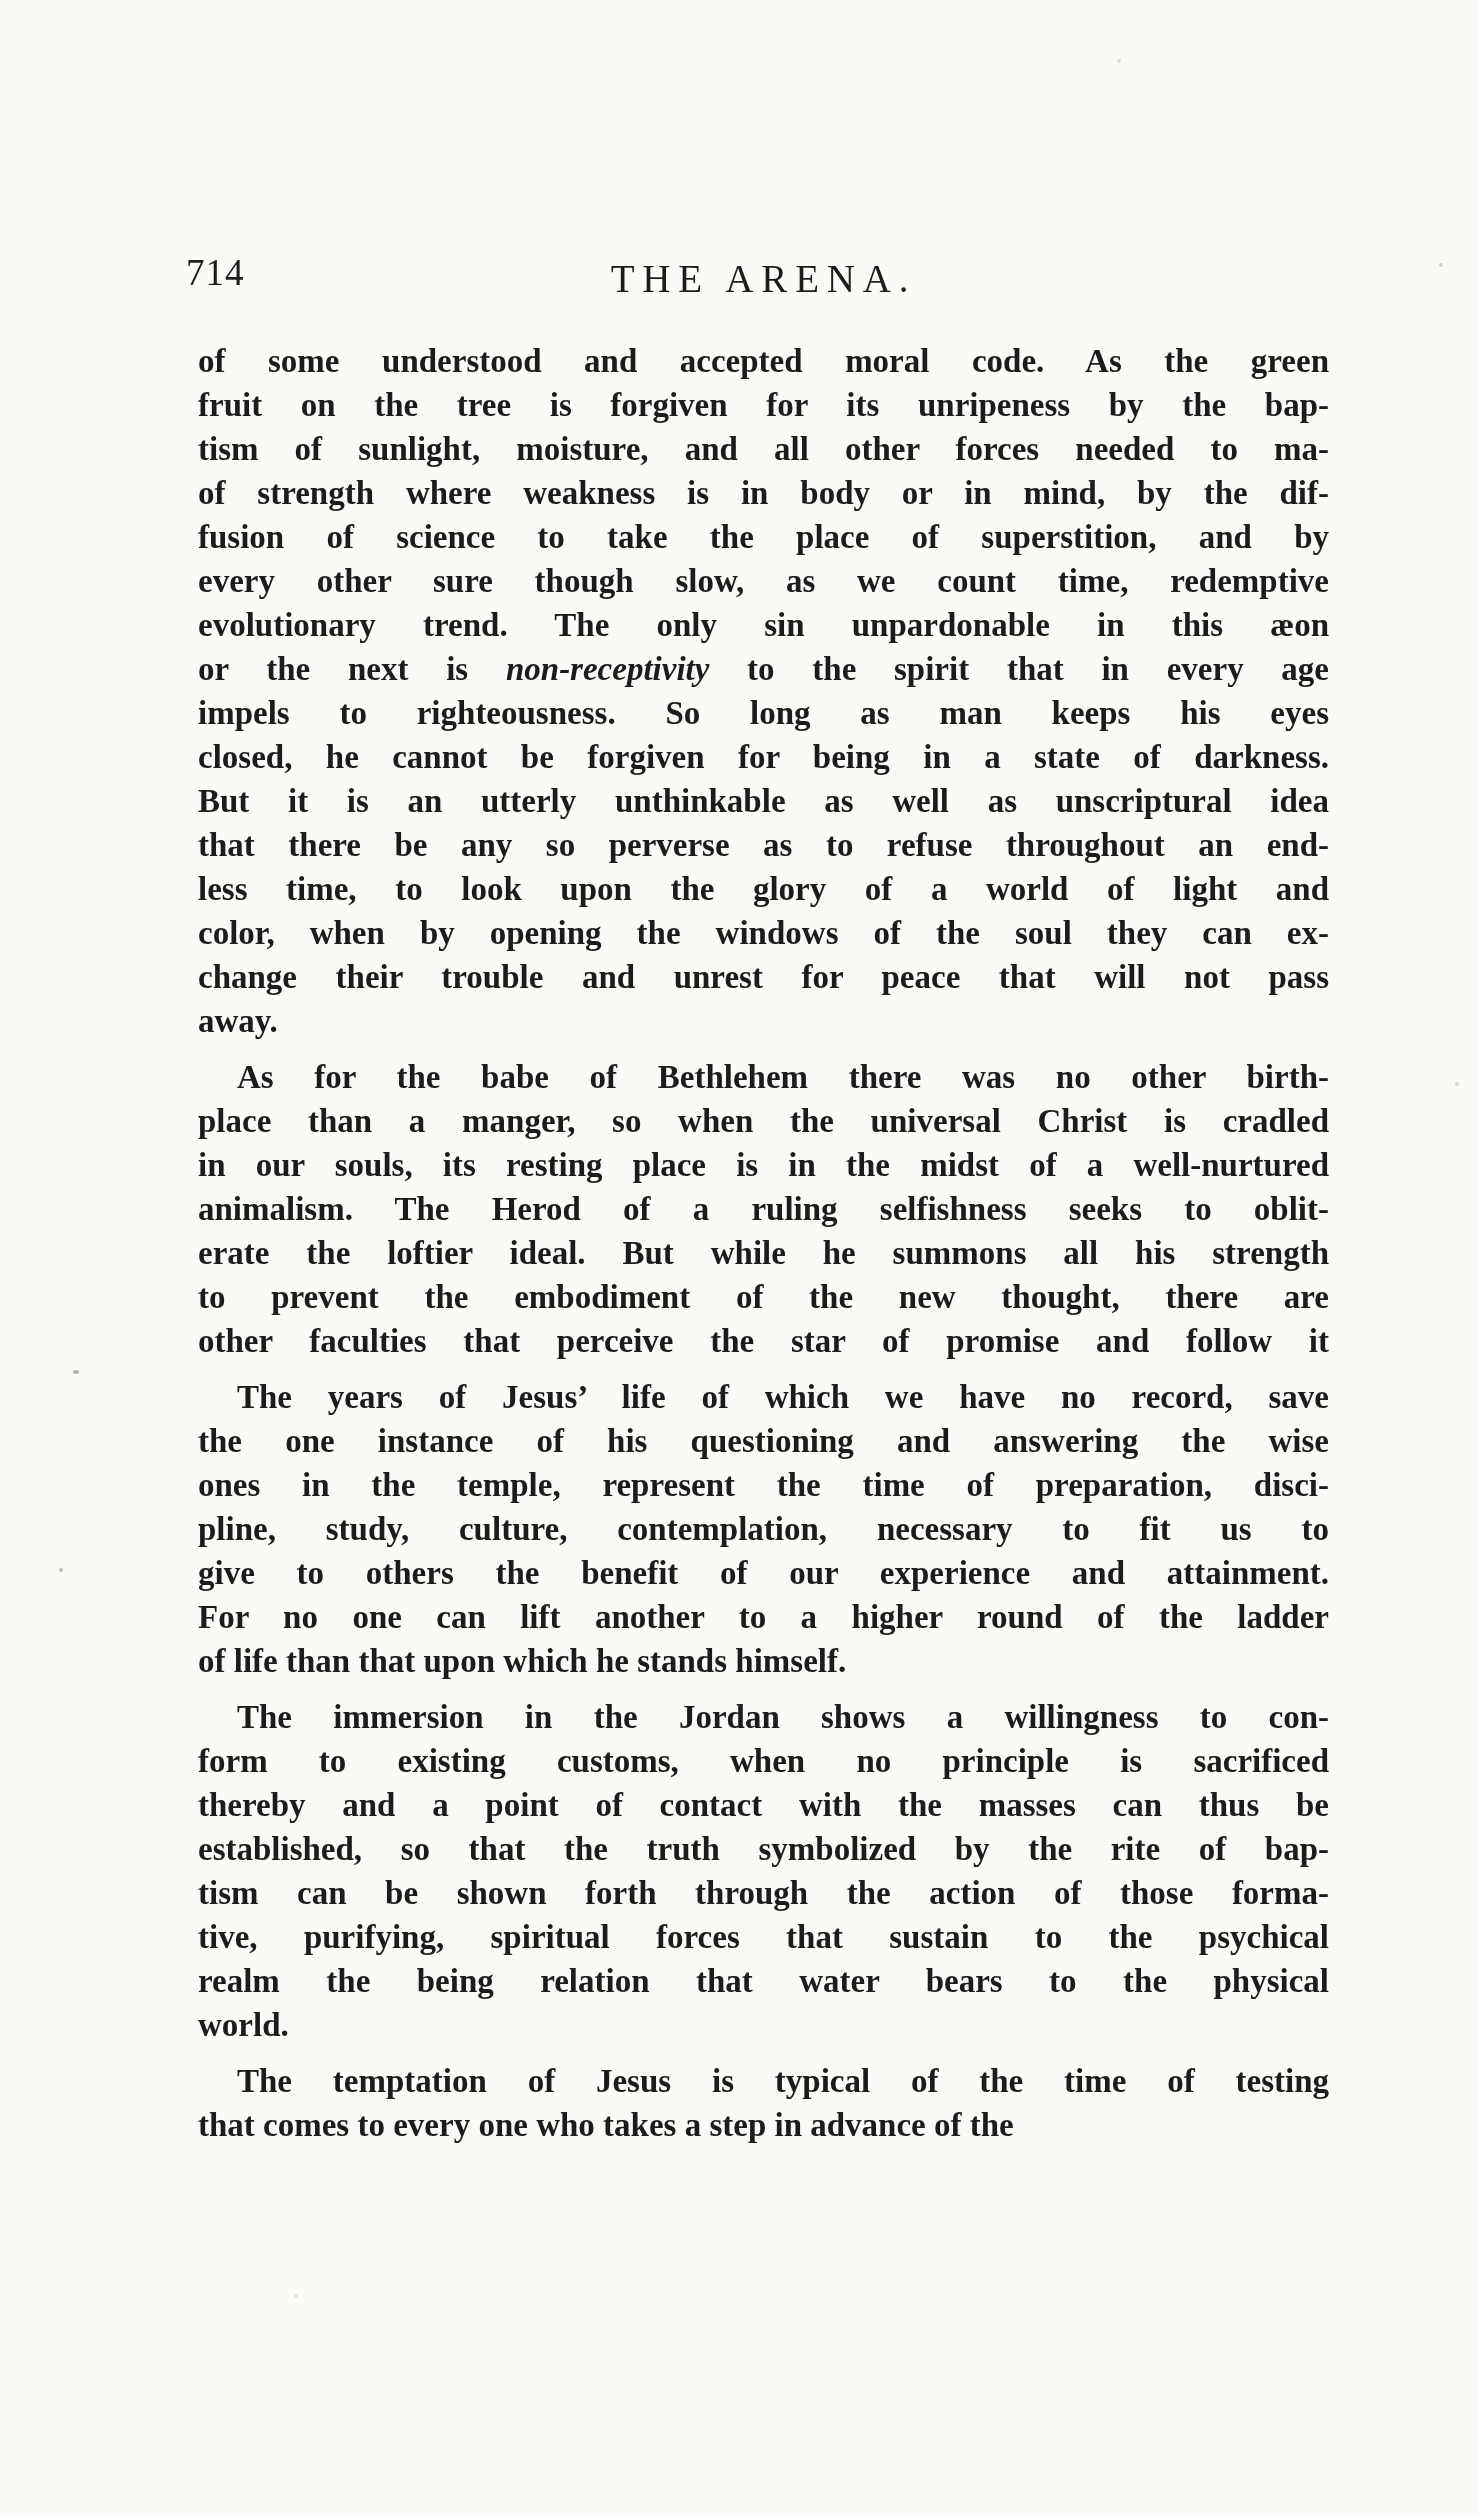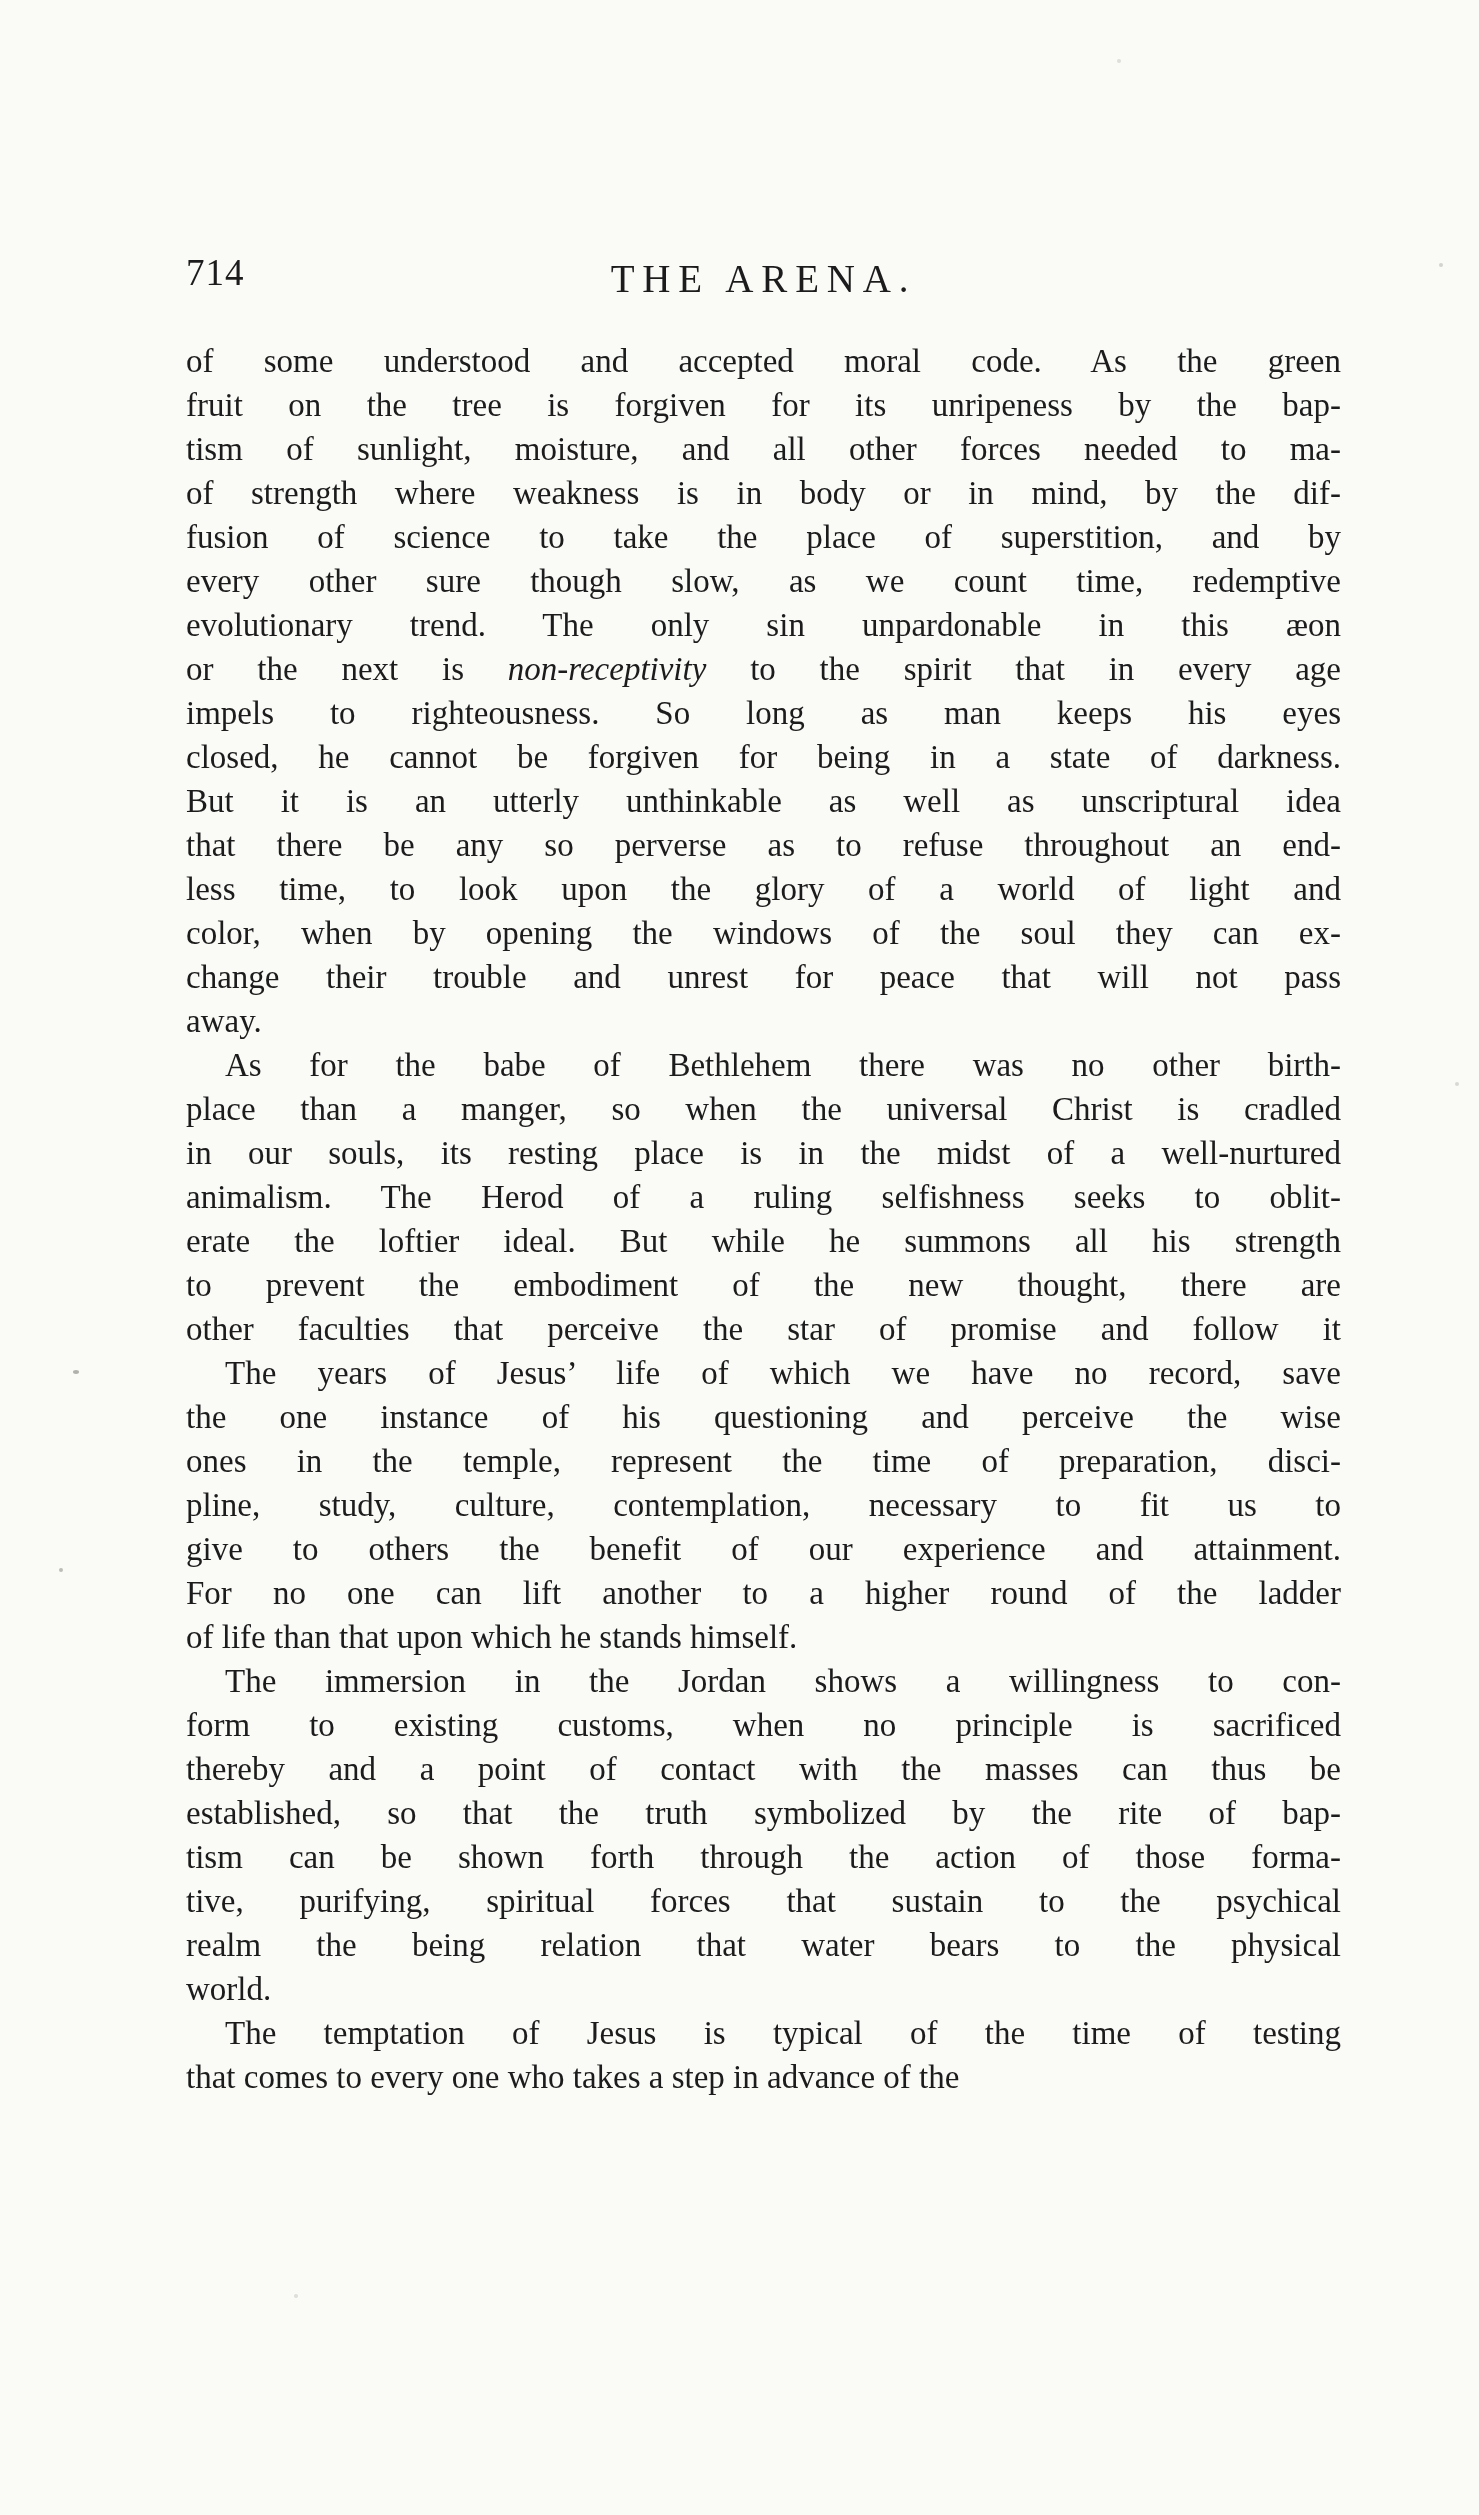--- a/index.html
+++ b/index.html
@@ -41,22 +41,23 @@
     transform: translateX(-50%);
     font-size: 39px;
     letter-spacing: 7.8px;
     white-space: nowrap;
   }
   .text-block {
     font-size: 33px;
     line-height: 44px;
   }
   .para {
-    margin: 0;
+    margin: 12px;
     padding: 0;
+    font-weight: bold;
   }
   .line {
     text-align: justify;
     text-align-last: justify;
     -moz-text-align-last: justify;
     white-space: normal;
   }
   .line.last {
     text-align: right;
     text-align-last: left;
@@ -123,21 +124,21 @@
       <div class="line">place than a manger, so when the universal Christ is cradled</div>
       <div class="line">in our souls, its resting place is in the midst of a well-nurtured</div>
       <div class="line">animalism.  The Herod of a ruling selfishness seeks to oblit-</div>
       <div class="line">erate the loftier ideal.  But while he summons all his strength</div>
       <div class="line">to prevent the embodiment of the new thought, there are</div>
       <div class="line">other faculties that perceive the star of promise and follow it</div>
     </div>
 
     <div class="para">
       <div class="line indent">The years of Jesus’ life of which we have no record, save</div>
-      <div class="line">the one instance of his questioning and perceive the wise</div>
+      <div class="line">the one instance of his questioning and answering the wise</div>
       <div class="line">ones in the temple, represent the time of preparation, disci-</div>
       <div class="line">pline, study, culture, contemplation, necessary to fit us to</div>
       <div class="line">give to others the benefit of our experience and attainment.</div>
       <div class="line">For no one can lift another to a higher round of the ladder</div>
       <div class="line last">of life than that upon which he stands himself.</div>
     </div>
 
     <div class="para">
       <div class="line indent">The immersion in the Jordan shows a willingness to con-</div>
       <div class="line">form to existing customs, when no principle is sacrificed</div>

